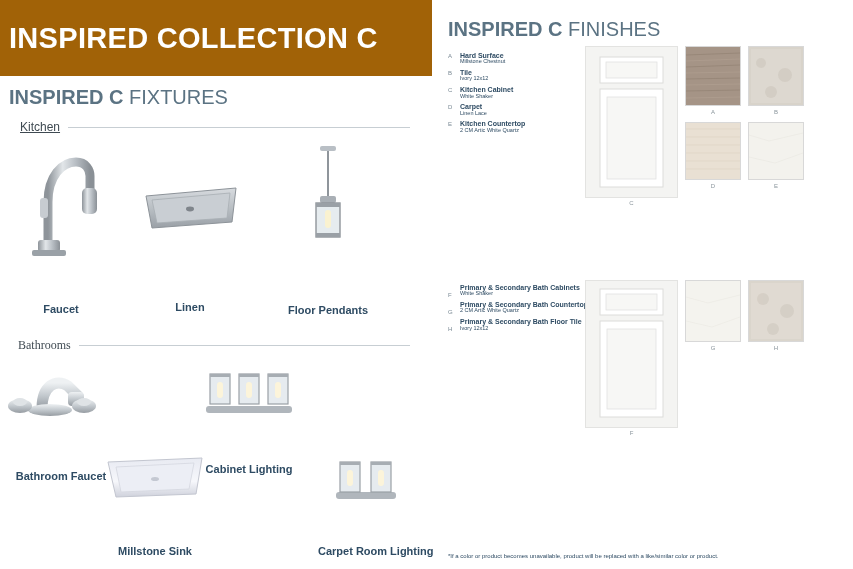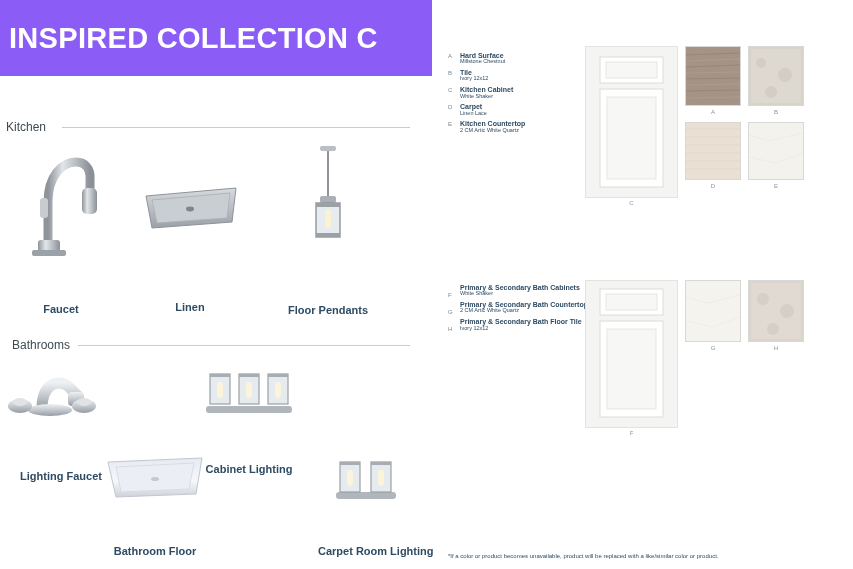--- a/index.html
+++ b/index.html
@@ -28,21 +28,21 @@
     top: 0;
     width: 432px;
     height: 569px;
   }
   .banner {
     position: absolute;
     left: 0;
     top: 0;
     width: 432px;
     height: 76px;
-    background: #8b5cf6;
+    background: #a16207;
     display: flex;
     align-items: center;
   }
   .banner-title {
     color: #ffffff;
     font-size: 29px;
     font-weight: bold;
     letter-spacing: 0.3px;
     padding-left: 9px;
     white-space: nowrap;
@@ -175,22 +175,25 @@
 <body>
 
 <div class="page">
 
   <div class="left-col">
 
     <div class="banner">
       <div class="banner-title">INSPIRED COLLECTION C</div>
     </div>
 
-
-    <div class="section-label" style="left:6px; top:120px;">Kitchen</div>
+    <div class="fixtures-head">
+      <span>INSPIRED C</span><span class="light"> FIXTURES</span>
+    </div>
+
+    <div class="section-label" style="left:20px; top:120px;text-decoration:underline;">Kitchen</div>
     <div class="section-rule" style="left:62px; top:127px; width:348px;"></div>
 
     <div class="prod" style="left:18px; top:140px; width:86px; height:118px;">
       <svg width="86" height="118" viewBox="0 0 86 118">
         <defs>
           <linearGradient id="steel1" x1="0" y1="0" x2="1" y2="0">
             <stop offset="0%" stop-color="#8e949a"></stop>
             <stop offset="35%" stop-color="#e2e6e9"></stop>
             <stop offset="65%" stop-color="#b9bfc5"></stop>
             <stop offset="100%" stop-color="#8a9096"></stop>
@@ -227,42 +230,42 @@
         <line x1="28" y1="11" x2="28" y2="56" stroke="#8f959b" stroke-width="2"></line>
         <rect x="20" y="56" width="16" height="7" rx="2" fill="#a9afb5"></rect>
         <rect x="16" y="63" width="24" height="34" fill="rgba(200,212,220,0.45)" stroke="#8f959b" stroke-width="1.4"></rect>
         <rect x="16" y="63" width="24" height="4" fill="#9aa0a6"></rect>
         <rect x="16" y="93" width="24" height="4" fill="#9aa0a6"></rect>
         <rect x="25" y="70" width="6" height="18" rx="3" fill="rgba(255,244,200,0.8)"></rect>
       </svg>
     </div>
     <div class="item-caption" style="left:288px; top:268px; width:80px;">Floor Pendants</div>
 
-    <div class="section-label" style="left:12px; top:338px;">Bathrooms</div>
+    <div class="section-label" style="left:18px; top:338px;font-family:Liberation Serif, serif;">Bathrooms</div>
     <div class="section-rule" style="left:78px; top:345px; width:332px;"></div>
 
     <div class="prod" style="left:6px; top:362px; width:110px; height:60px;">
       <svg width="110" height="60" viewBox="0 0 110 60">
         <defs>
           <linearGradient id="steel3" x1="0" y1="0" x2="0" y2="1">
             <stop offset="0%" stop-color="#eef1f3"></stop>
             <stop offset="50%" stop-color="#c3c9ce"></stop>
             <stop offset="100%" stop-color="#969ca2"></stop>
           </linearGradient>
         </defs>
         <path d="M36 46 C36 24 50 16 62 24 L72 34" fill="none" stroke="url(#steel3)" stroke-width="11" stroke-linecap="round"></path>
         <rect x="62" y="30" width="16" height="14" rx="4" fill="url(#steel3)"></rect>
         <ellipse cx="44" cy="48" rx="22" ry="6" fill="url(#steel3)"></ellipse>
         <ellipse cx="14" cy="44" rx="12" ry="7" fill="url(#steel3)"></ellipse>
         <ellipse cx="78" cy="44" rx="12" ry="7" fill="url(#steel3)"></ellipse>
         <ellipse cx="14" cy="40" rx="7" ry="4" fill="#dfe3e6"></ellipse>
         <ellipse cx="78" cy="40" rx="7" ry="4" fill="#dfe3e6"></ellipse>
       </svg>
     </div>
-    <div class="item-caption" style="left:6px; top:434px; width:110px;">Lighting Faucet</div>
+    <div class="item-caption" style="left:6px; top:434px; width:110px;">Bathroom Faucet</div>
 
     <div class="prod" style="left:196px; top:366px; width:106px; height:56px;">
       <svg width="106" height="56" viewBox="0 0 106 56">
         <rect x="10" y="40" width="86" height="7" rx="3" fill="#b0b6bc"></rect>
         <g fill="rgba(205,215,223,0.5)" stroke="#9aa0a6" stroke-width="1.2">
           <rect x="14" y="8" width="20" height="30"></rect>
           <rect x="43" y="8" width="20" height="30"></rect>
           <rect x="72" y="8" width="20" height="30"></rect>
         </g>
         <g fill="#a7adb3">
@@ -286,21 +289,21 @@
             <stop offset="0%" stop-color="#e8eaf2"></stop>
             <stop offset="60%" stop-color="#f6f7fb"></stop>
             <stop offset="100%" stop-color="#cfd2dc"></stop>
           </linearGradient>
         </defs>
         <path d="M8 10 L102 6 L96 42 L16 45 Z" fill="url(#porc)" stroke="#c3c6d0" stroke-width="1"></path>
         <path d="M16 15 L94 11 L89 37 L21 40 Z" fill="#eceef5" stroke="#d4d7e0" stroke-width="0.8"></path>
         <ellipse cx="55" cy="27" rx="4" ry="2" fill="#c4c8d2"></ellipse>
       </svg>
     </div>
-    <div class="item-caption" style="left:100px; top:509px; width:110px;">Bathroom Floor</div>
+    <div class="item-caption" style="left:100px; top:509px; width:110px;">Millstone Sink</div>
 
     <div class="prod" style="left:328px; top:456px; width:76px; height:50px;">
       <svg width="76" height="50" viewBox="0 0 76 50">
         <rect x="8" y="36" width="60" height="7" rx="3" fill="#b0b6bc"></rect>
         <g fill="rgba(205,215,223,0.5)" stroke="#9aa0a6" stroke-width="1.2">
           <rect x="12" y="6" width="20" height="30"></rect>
           <rect x="43" y="6" width="20" height="30"></rect>
         </g>
         <g fill="#a7adb3">
           <rect x="12" y="6" width="20" height="3"></rect>
@@ -311,20 +314,23 @@
           <rect x="50" y="14" width="6" height="16" rx="3"></rect>
         </g>
       </svg>
     </div>
     <div class="item-caption" style="left:318px; top:509px; width:96px;">Carpet Room Lighting</div>
 
   </div>
 
   <div class="right-col">
 
+    <div class="finishes-head">
+      <span>INSPIRED C</span><span class="light"> FINISHES</span>
+    </div>
 
     <div class="legend" style="top:52px;">
       <div class="legend-row">
         <span class="legend-letter">A</span>
         <span class="legend-title">Hard Surface</span>
         <span class="legend-sub">Millstone  Chestnut</span>
       </div>
       <div class="legend-row">
         <span class="legend-letter">B</span>
         <span class="legend-title">Tile</span>

